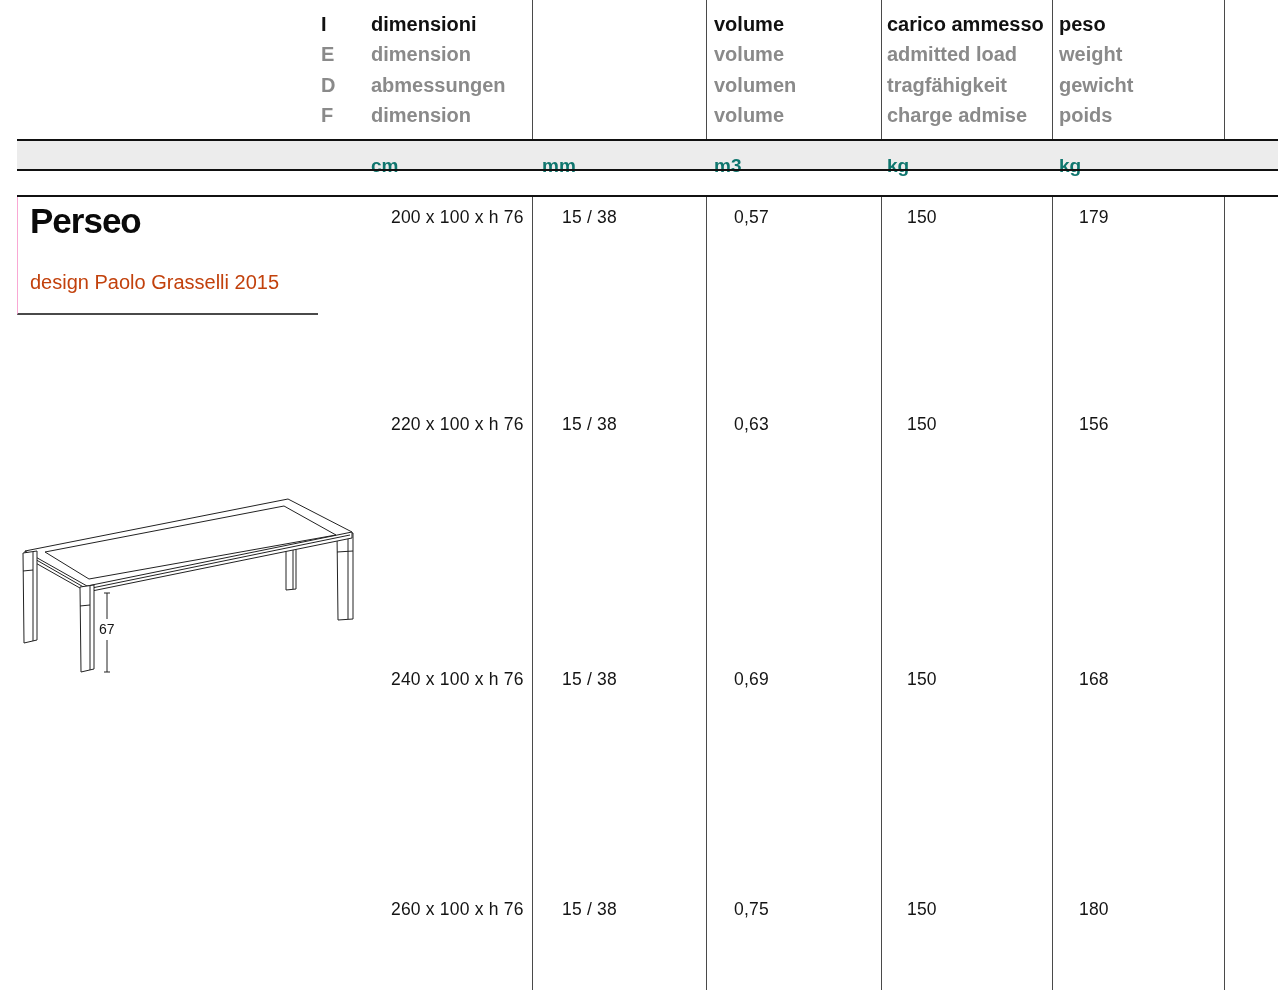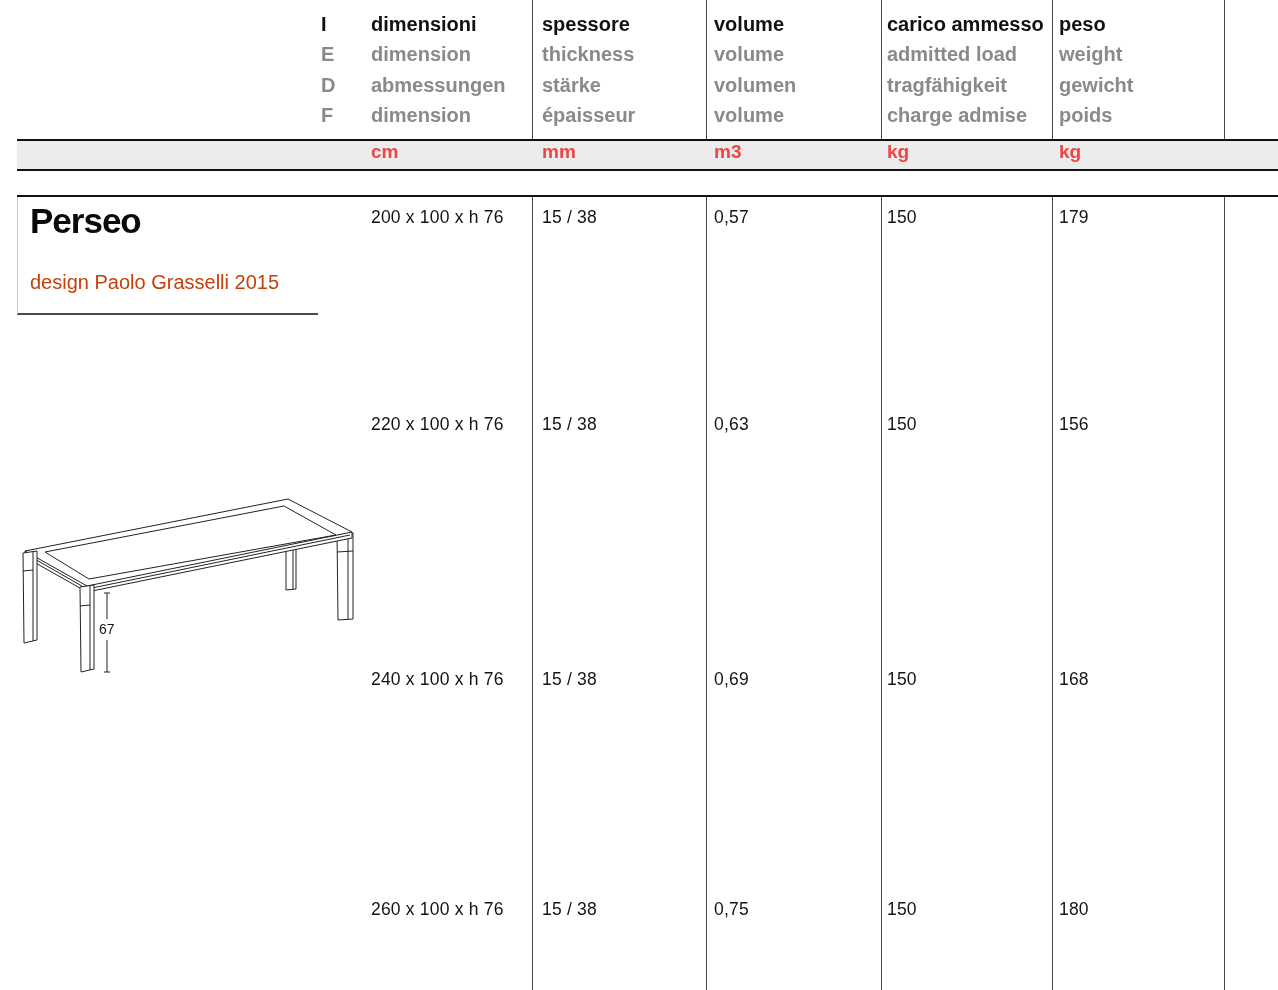--- a/index.html
+++ b/index.html
@@ -17,21 +17,21 @@
   .vdiv.hdr { top:0; height:139px; }
   .vdiv.body { top:197px; height:793px; }
   .vx1{left:532px}.vx2{left:706px}.vx3{left:881px}.vx4{left:1052px}.vx5{left:1224px}
 
   
   .hline { position:absolute; left:17px; right:0; height:2px; background:#111; }
   .hl-1{top:139px}.hl-2{top:169px}.hl-3{top:195px}
 
   
   .units-band { position:absolute; left:17px; right:0; top:141px; height:28px; background:#ececec; }
-  .unit { position:absolute; top:141px; font-size:19px; font-weight:bold; color:#ef4444; }
+  .unit { position:absolute; top:155px; font-size:19px; font-weight:bold; color:#0f766e; }
 
   
   .hcol { position:absolute; top:9px; font-size:20px; font-weight:bold; line-height:30.4px; }
   .hcol span { display:block; white-space:nowrap; }
   .hcol .primary { color:#111; }
   .hcol .muted { color:#8a8a8a; }
   .lx0{left:321px}.lx1{left:371px}.lx2{left:542px}.lx3{left:714px}.lx4{left:887px}.lx5{left:1059px}
 
   
   .product-box {
@@ -44,21 +44,21 @@
     font-size:35px; font-weight:bold; letter-spacing:-1px; color:#0a0a0a;
   }
   .product-credit {
     position:absolute; left:12px; top:74px;
     font-size:20px; color:#c2410c; white-space:nowrap;
   }
 
   
   .data-row { position:absolute; left:0; width:1278px; height:24px; font-size:17.5px; color:#141414; }
   .r1{top:207px}.r2{top:414px}.r3{top:669px}.r4{top:899px}
-  .data-row .c { position:absolute; white-space:nowrap; letter-spacing:0.2px; }
+  .data-row .c { position:absolute; white-space:nowrap; letter-spacing:0.2px;margin-left:20px; }
   .c1{left:371px}.c2{left:542px}.c3{left:714px}.c4{left:887px}.c5{left:1059px}
 
   
   .drawing { position:absolute; left:15px; top:483px; }
   .drawing svg { display:block; }
   .drawing text {
     font-family:"Liberation Sans", sans-serif;
     font-size:14px; fill:#141414;
   }
 </style>
@@ -78,26 +78,20 @@
     <span class="muted">E</span>
     <span class="muted">D</span>
     <span class="muted">F</span>
   </div>
 
   <div class="hcol lx1">
     <span class="primary">dimensioni</span>
     <span class="muted">dimension</span>
     <span class="muted">abmessungen</span>
     <span class="muted">dimension</span>
-  </div>
-  <div class="hcol lx2">
-    <span class="primary">spessore</span>
-    <span class="muted">thickness</span>
-    <span class="muted">stärke</span>
-    <span class="muted">épaisseur</span>
   </div>
   <div class="hcol lx3">
     <span class="primary">volume</span>
     <span class="muted">volume</span>
     <span class="muted">volumen</span>
     <span class="muted">volume</span>
   </div>
   <div class="hcol lx4">
     <span class="primary">carico ammesso</span>
     <span class="muted">admitted load</span>

